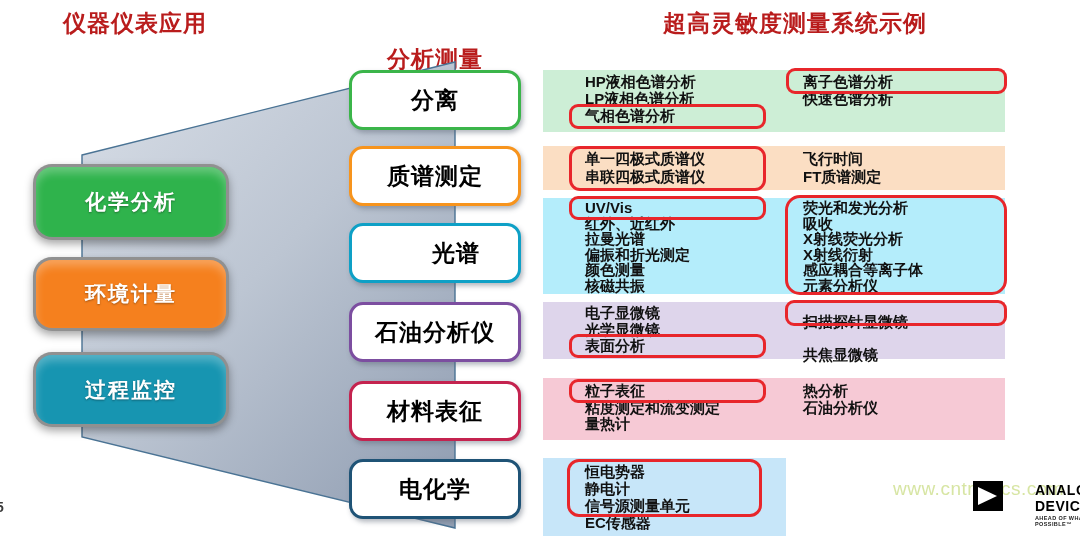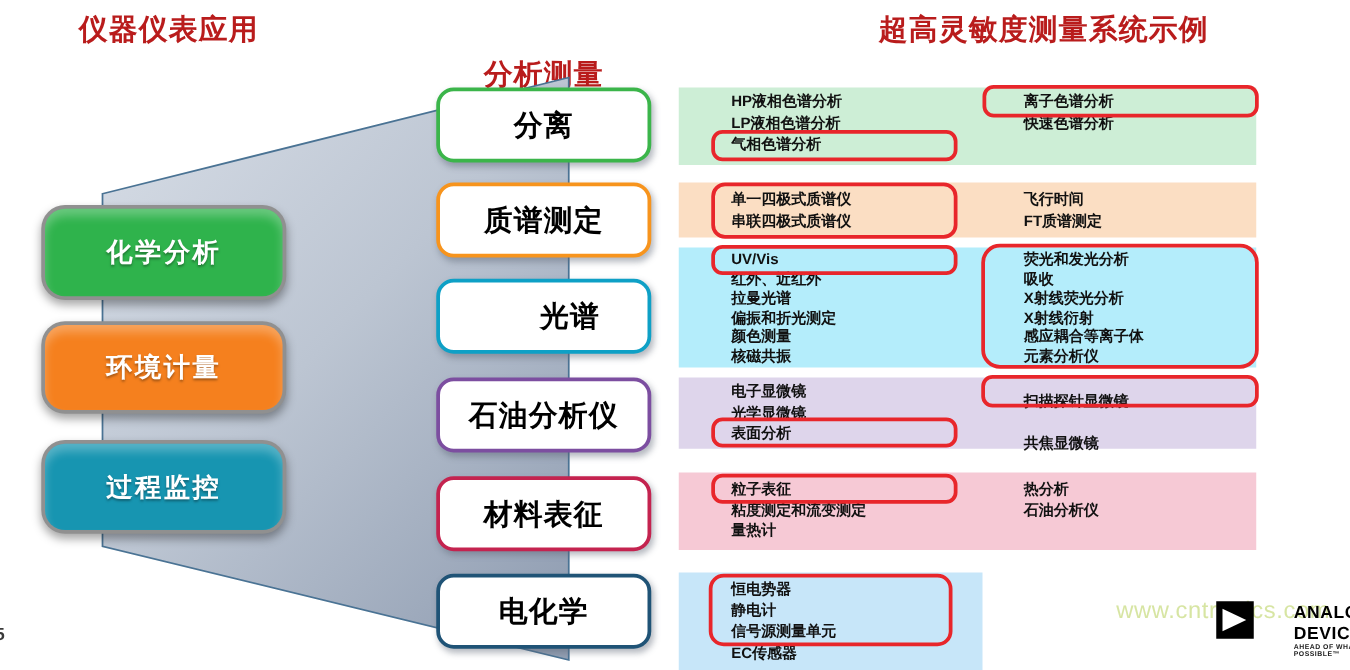--- a/index.html
+++ b/index.html
@@ -3,21 +3,21 @@
 <meta charset="utf-8">
 <style>
   html,body{margin:0;padding:0;background:#fff;}
   .slide{
     position:relative;width:1080px;height:536px;background:#ffffff;overflow:hidden;
     font-family:"Liberation Sans","DejaVu Sans",sans-serif;
   }
   .hdr{position:absolute;top:8px;font-size:23px;font-weight:700;color:#b91c1c;text-align:center;letter-spacing:1px;}
   .hdr.h1{left:30px;width:210px;}
   .hdr.h2{left:350px;width:170px;margin-top:36px;}
-  .hdr.h3{left:680px;width:310px;font-family:Liberation Serif, serif;}
+  .hdr.h3{left:640px;width:310px;font-family:Liberation Serif, serif;}
 
   .funnel{position:absolute;left:80px;top:60px;}
 
   .app-btn{
     position:absolute;left:36px;width:190px;border-radius:16px;
     display:flex;align-items:center;justify-content:center;
     color:#fff;font-size:21px;font-weight:700;letter-spacing:2px;
     text-shadow:0 1px 2px rgba(0,0,0,.35);
     box-shadow:0 0 0 3px #909090,0 4px 8px 3px rgba(0,0,0,.35),inset 0 6px 8px rgba(255,255,255,.28);
   }
@@ -40,24 +40,24 @@
   .mbox.m6{top:459px;border:3px solid #1F5376;}
 
   .panel{position:absolute;left:543px;width:462px;}
   .panel.p1{top:70px;height:62px;background:#CDEED6;}
   .panel.p2{top:146px;height:44px;background:#FBDEC3;}
   .panel.p3{top:198px;height:96px;background:#B4EDFB;}
   .panel.p4{top:302px;height:57px;background:#DED5EB;}
   .panel.p5{top:378px;height:62px;background:#F6C9D5;}
   .panel.p6{top:458px;height:78px;width:243px;background:#C7E6F9;}
 
-  .pcol{position:absolute;font-size:12px;font-weight:700;color:#111;white-space:nowrap;}
+  .pcol{position:absolute;font-size:15px;font-weight:700;color:#111;white-space:nowrap;}
   .pcol .pline{display:block;}
   .c-l{left:585px;}
-  .c-r{left:803px;margin-left:16px;}
+  .c-r{left:803px;}
   .p1c{top:73px;line-height:17px;}
   .p2c{top:150px;line-height:18px;}
   .p3c{top:200px;line-height:15.6px;}
   .p4c1{top:305px;line-height:16.5px;}
   .p4c2{top:305px;line-height:33px;}
   .p5c{top:383px;line-height:16.5px;}
   .p6c{top:463px;line-height:17px;}
 
   .rbox{position:absolute;border:3px solid #E8262B;border-radius:9px;box-sizing:border-box;}
   .rb-ion{left:786px;top:68px;width:221px;height:26px;}

